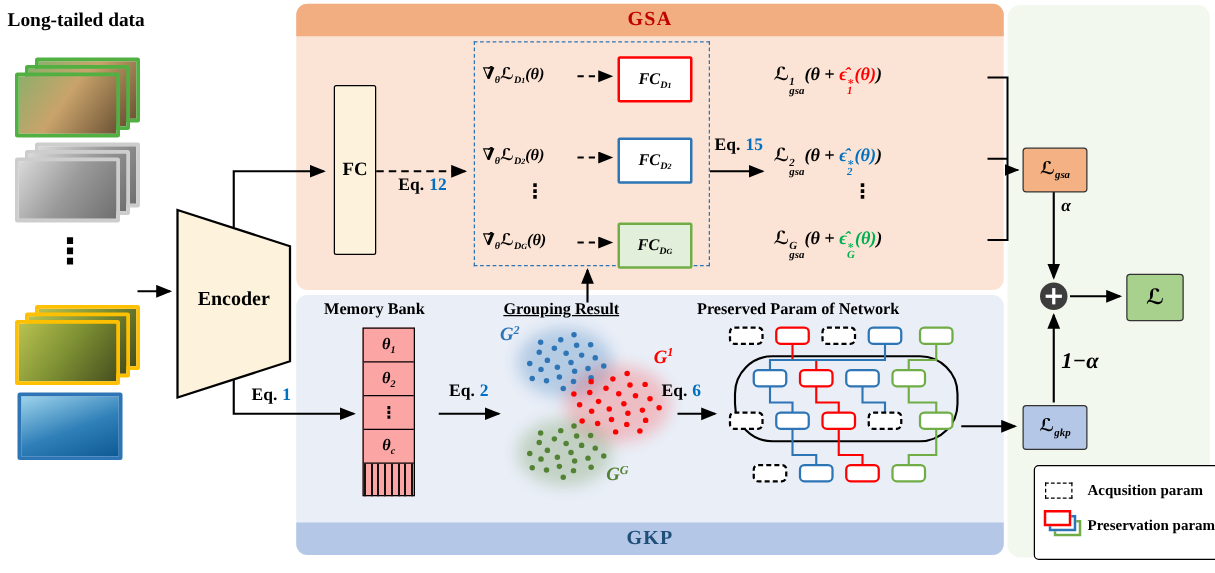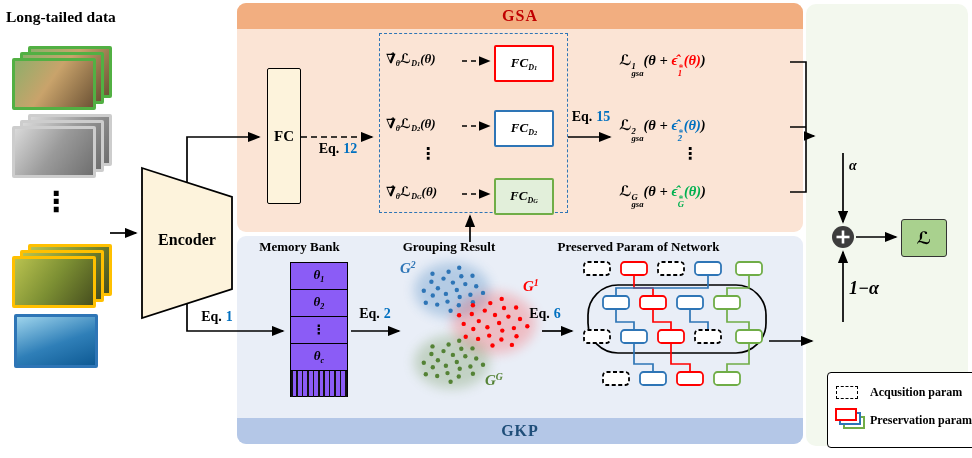--- a/index.html
+++ b/index.html
@@ -30,21 +30,21 @@
   .fcbox{left:267px;top:68px;width:32px;height:134px;background:var(--cream);border:1.6px solid #000;
          display:flex;align-items:center;justify-content:center;font-weight:bold;font-size:15px;border-radius:2px;}
   .dashedbox{left:379px;top:33px;width:187px;height:178px;border:1.6px dashed var(--blue);}
   .fcd{left:494px;width:56px;height:33px;background:#fff;border:2px solid;border-radius:2px;
        display:flex;align-items:center;justify-content:center;font-size:13px;}
   .rbox{width:50px;height:34px;border:1.4px solid #333;border-radius:3px;display:flex;align-items:center;justify-content:center;font-size:14px;}
   .eq{font-weight:bold;font-size:14px;text-align:center;}
   .eq .n{color:var(--eqnum);margin-left:4px;}
   .sect{font-weight:bold;font-size:13px;text-align:center;}
   
-  .bank{left:290px;top:262px;width:58px;height:135px;border:1.7px solid #000;background:#8b5cf6;box-sizing:border-box;}
+  .bank{left:290px;top:262px;width:42px;height:135px;border:1.7px solid #000;background:#fca5a5;box-sizing:border-box;}
   .bank .row{height:26px;border-top:1.4px solid #000;display:flex;align-items:center;justify-content:center;font-size:13px;}
   .bank .row:first-child{border-top:none;}
   .bank .hatch{background:repeating-linear-gradient(90deg,#111 0px,#111 1.6px,transparent 1.6px,transparent 5.4px);}
   
   .photos{width:96px;height:64px;}
   .ph{position:absolute;width:78px;height:46px;border:3px solid;border-radius:2px;}
   .ph-dog{background:linear-gradient(125deg,#8fae6a 0%,#c9a36b 45%,#6e5436 100%);border-color:var(--dog);}
   .ph-cat{background:linear-gradient(125deg,#d9d9d9 0%,#9a9a9a 50%,#6f6f6f 100%);border-color:var(--cat);}
   .ph-liz{background:linear-gradient(125deg,#b9c24f 0%,#7c8f33 50%,#474f1e 100%);border-color:var(--lizard);}
   .ph-dol{background:linear-gradient(160deg,#9ed4ec 0%,#2f7fb8 55%,#0e5a94 100%);border-color:var(--dolphin);}
@@ -299,22 +299,28 @@
     <span>ℒ</span><span class="stk">
         <span>G</span>
         <span>gsa</span>
       </span><span>(θ +</span>
     <span class="c-g"><span>ϵ̂</span><span class="stk">
           <span>∗</span>
           <span>G</span>
         </span><span>(θ)</span></span><span>)</span>
   </div>
 
+  <div class="abs rbox m z2" style="left:818px;top:118px;background:var(--lgsaFill);">
+    <span><span>ℒ</span><span class="sb">gsa</span></span>
+  </div>
   <div class="abs m nw z2" style="left:849px;top:158px;font-size:14px;">α</div>
   <div class="abs m nw z2" style="left:849px;top:278px;font-size:18px;">1−α</div>
+  <div class="abs rbox m z2" style="left:818px;top:324px;background:var(--lgkpFill);">
+    <span><span>ℒ</span><span class="sb">gkp</span></span>
+  </div>
   <div class="abs rbox m z2" style="left:901px;top:219px;width:44px;height:36px;background:var(--lFill);font-size:17px;">
     <span>ℒ</span>
   </div>
 
   <div class="abs sect nw z2" style="left:247px;top:239px;width:105px;">Memory Bank</div>
   <div class="abs bank z2">
     <div class="row">
         <span class="m"><span>θ</span><span class="sb">1</span></span>
       </div>
     <div class="row">
@@ -332,21 +338,21 @@
   <div class="abs eq nw z2" style="left:194px;top:309px;width:46px;">
     <span>Eq.</span><span class="n">1</span>
   </div>
   <div class="abs eq nw z2" style="left:352px;top:306px;width:46px;">
     <span>Eq.</span><span class="n">2</span>
   </div>
   <div class="abs eq nw z2" style="left:524px;top:306px;width:42px;">
     <span>Eq.</span><span class="n">6</span>
   </div>
 
-  <div class="abs sect nw z2" style="left:396px;top:239px;width:106px;">Grouping Result</div>
+  <div class="abs sect nw z2" style="left:396px;top:239px;width:106px;text-decoration:underline;">Grouping Result</div>
   <div class="abs m nw z2" style="left:400px;top:259px;font-size:15px;color:var(--blue);">
     <span>G</span><span class="sp">2</span>
   </div>
   <div class="abs m nw z2" style="left:523px;top:277px;font-size:15px;color:var(--red);">
     <span>G</span><span class="sp">1</span>
   </div>
   <div class="abs m nw z2" style="left:485px;top:371px;font-size:15px;color:var(--darkgreen);">
     <span>G</span><span class="sp">G</span>
   </div>
 

